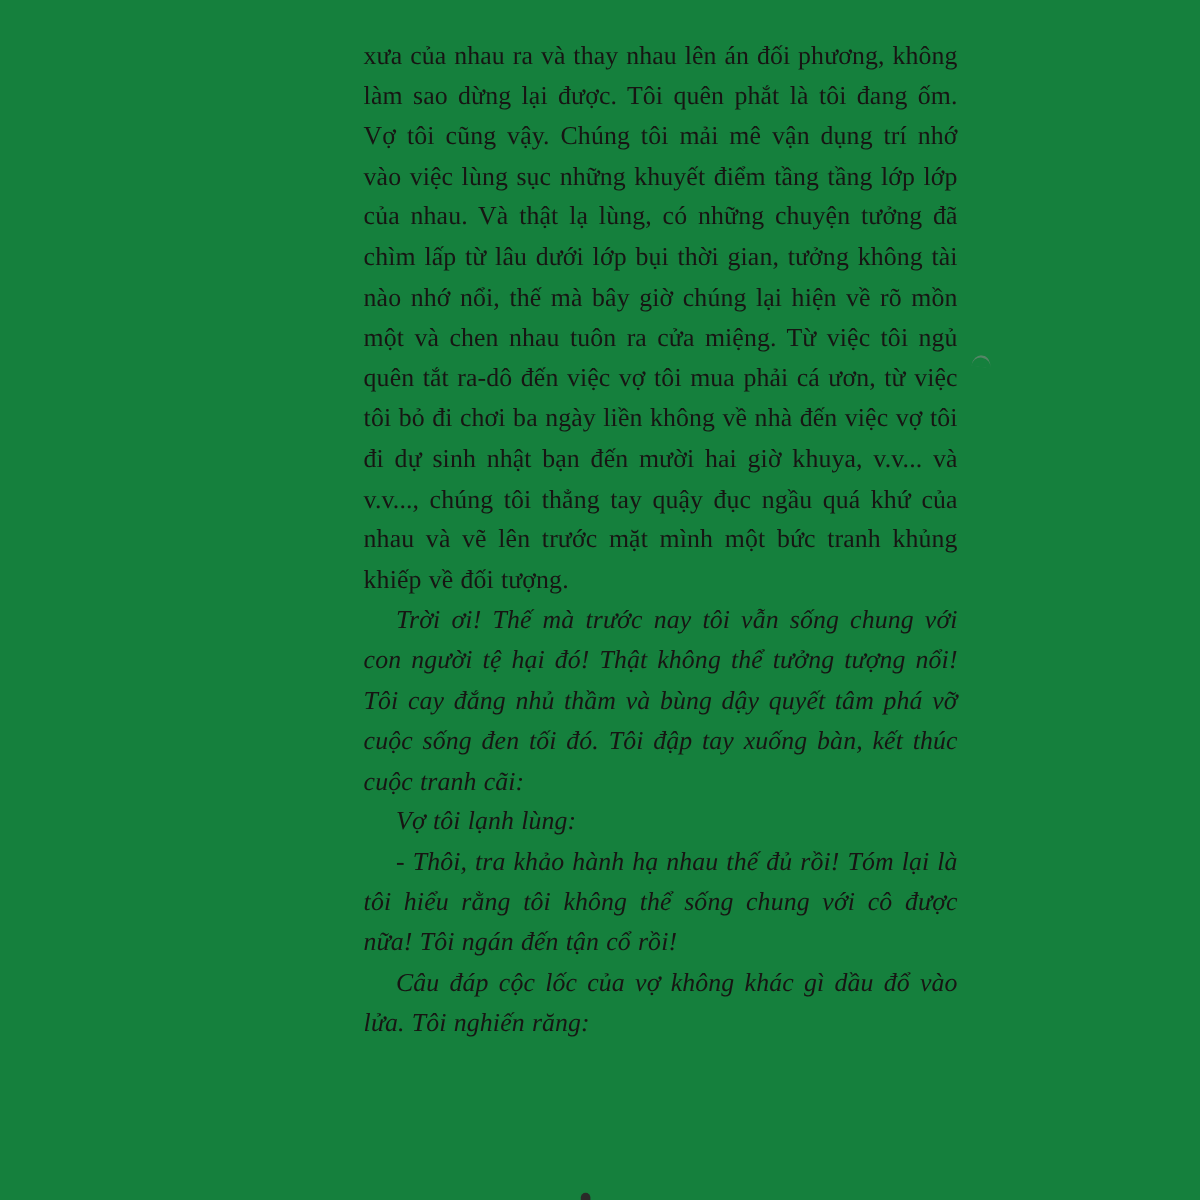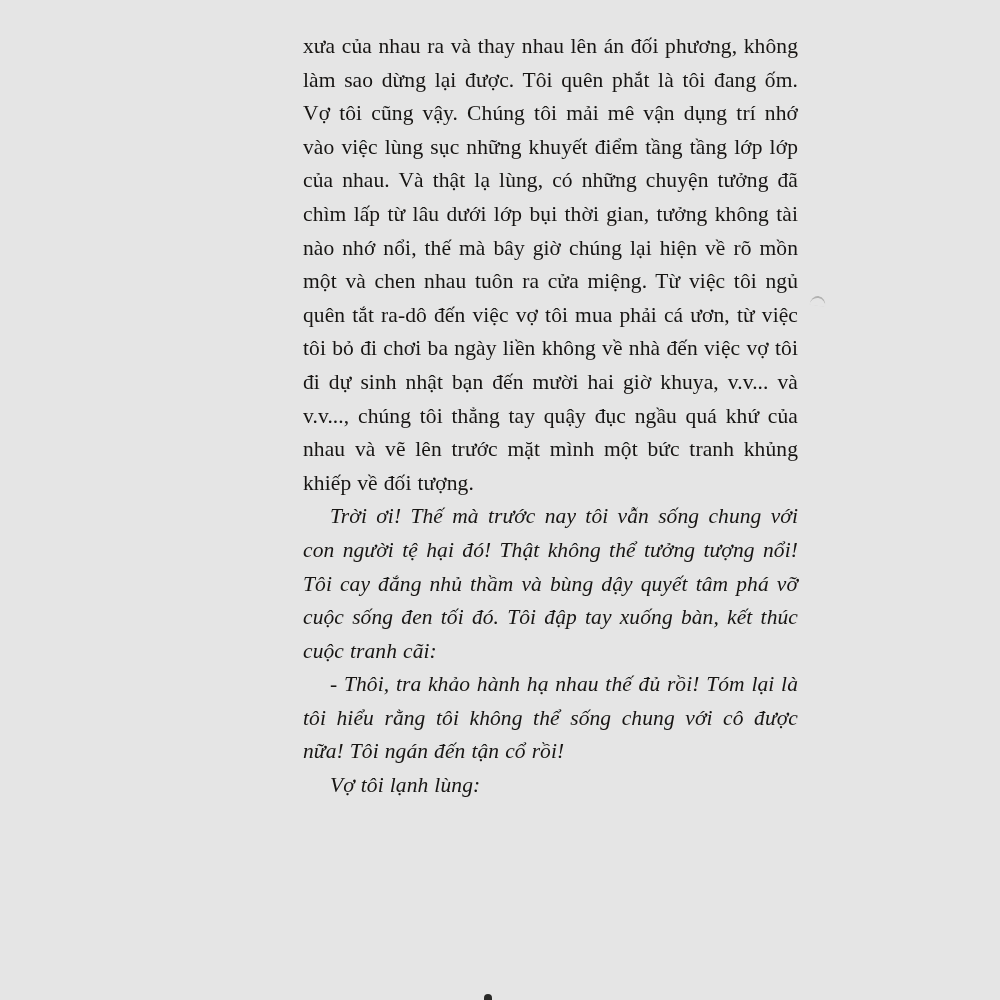--- a/index.html
+++ b/index.html
@@ -10,21 +10,21 @@
     width: 1000px;
     height: 1000px;
     background: #ffffff;
     position: relative;
     overflow: hidden;
     font-family: "Liberation Serif", "DejaVu Serif", serif;
   }
   .scan-page {
     position: absolute;
     inset: 0;
-    background: #e5e5e5;
+    background: #15803d;
   }
   .text-column {
     position: absolute;
     left: 303px;
     top: 30px;
     width: 495px;
     color: #171513;
     font-size: 21.5px;
     line-height: 33.6px;
     text-align: justify;
@@ -61,20 +61,21 @@
   }
 </style>
 </head>
 <body>
 
 <div class="scan-page">
 
   <div class="text-column">
     <p>xưa của nhau ra và thay nhau lên án đối phương, không làm sao dừng lại được. Tôi quên phắt là tôi đang ốm. Vợ tôi cũng vậy. Chúng tôi mải mê vận dụng trí nhớ vào việc lùng sục những khuyết điểm tầng tầng lớp lớp của nhau. Và thật lạ lùng, có những chuyện tưởng đã chìm lấp từ lâu dưới lớp bụi thời gian, tưởng không tài nào nhớ nổi, thế mà bây giờ chúng lại hiện về rõ mồn một và chen nhau tuôn ra cửa miệng. Từ việc tôi ngủ quên tắt ra-dô đến việc vợ tôi mua phải cá ươn, từ việc tôi bỏ đi chơi ba ngày liền không về nhà đến việc vợ tôi đi dự sinh nhật bạn đến mười hai giờ khuya, v.v... và v.v..., chúng tôi thẳng tay quậy đục ngầu quá khứ của nhau và vẽ lên trước mặt mình một bức tranh khủng khiếp về đối tượng.</p>
     <p class="indent">Trời ơi! Thế mà trước nay tôi vẫn sống chung với con người tệ hại đó! Thật không thể tưởng tượng nổi! Tôi cay đắng nhủ thầm và bùng dậy quyết tâm phá vỡ cuộc sống đen tối đó. Tôi đập tay xuống bàn, kết thúc cuộc tranh cãi:</p>
+    <p class="indent">Vợ tôi lạnh lùng:</p>
     <p class="indent">- Thôi, tra khảo hành hạ nhau thế đủ rồi! Tóm lại là tôi hiểu rằng tôi không thể sống chung với cô được nữa! Tôi ngán đến tận cổ rồi!</p>
-    <p class="indent">Vợ tôi lạnh lùng:</p>
+    <p class="indent">Câu đáp cộc lốc của vợ không khác gì dầu đổ vào lửa. Tôi nghiến răng:</p>
   </div>
 
   <div class="scan-artifact"></div>
   <div class="page-bottom-mark"></div>
 
 </div>
 
 </body></html>

